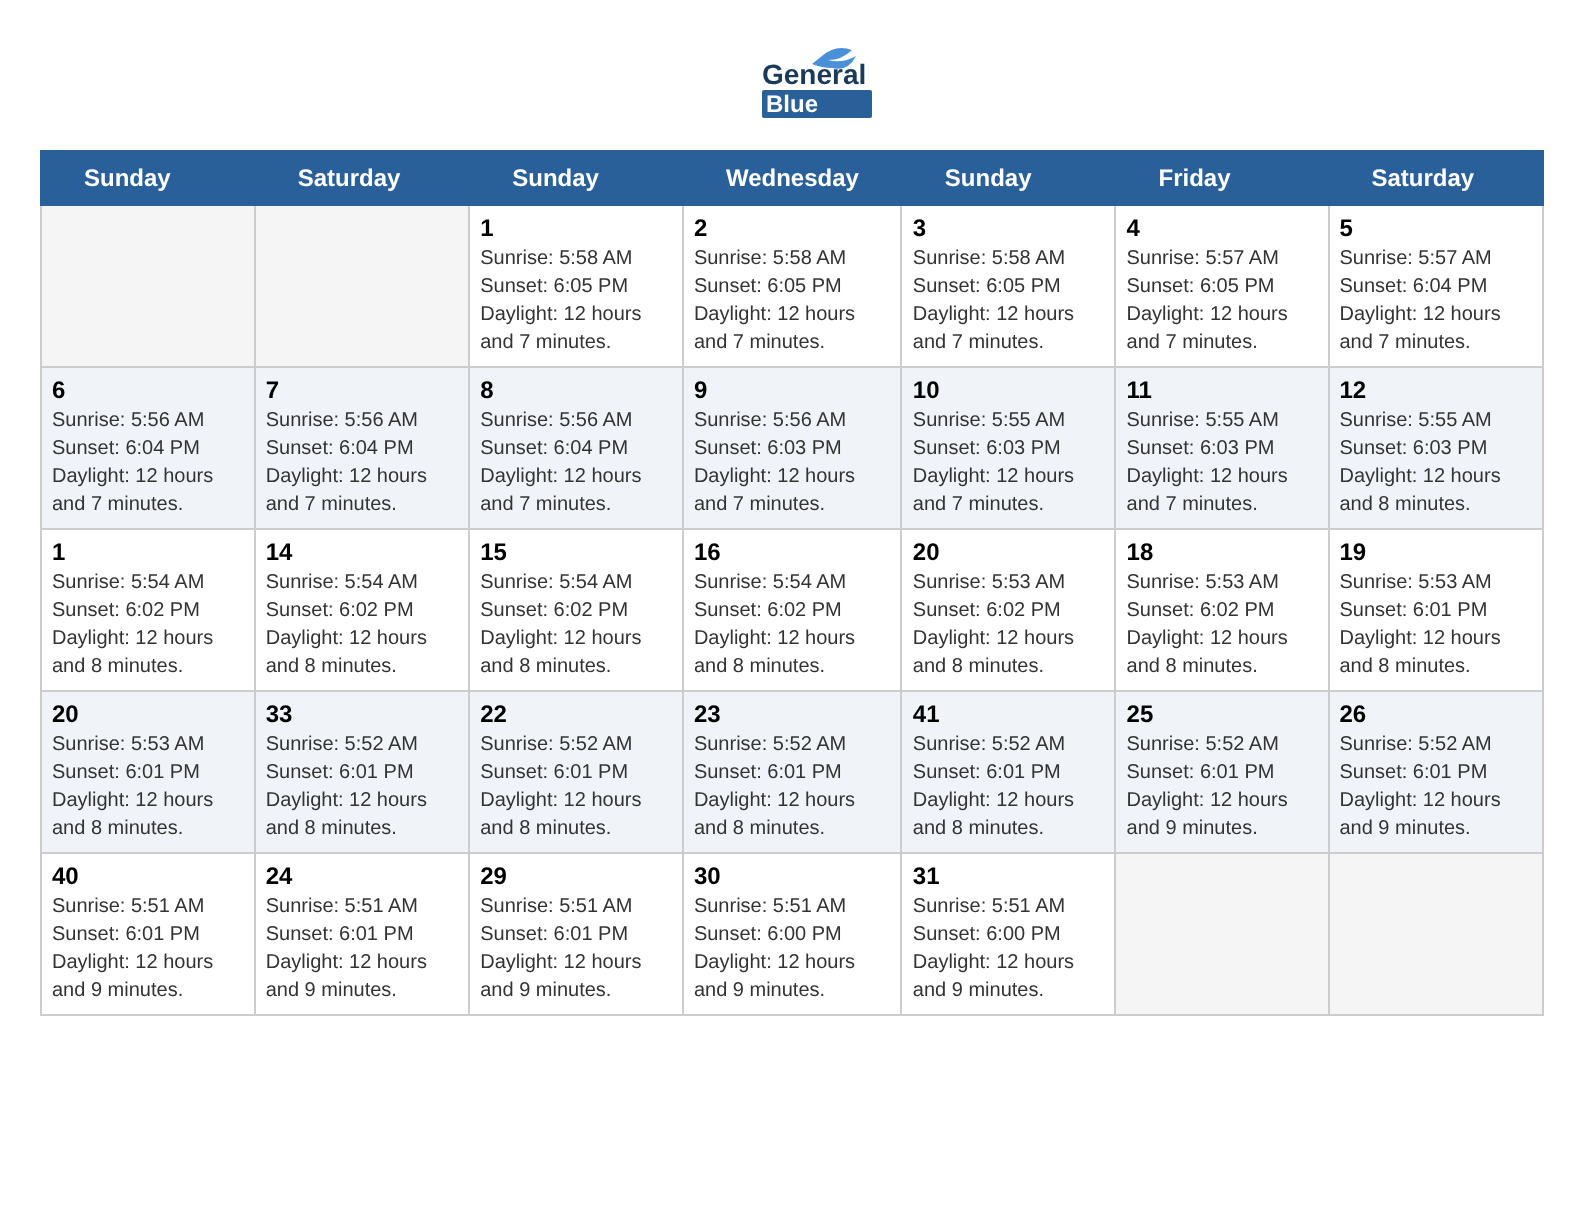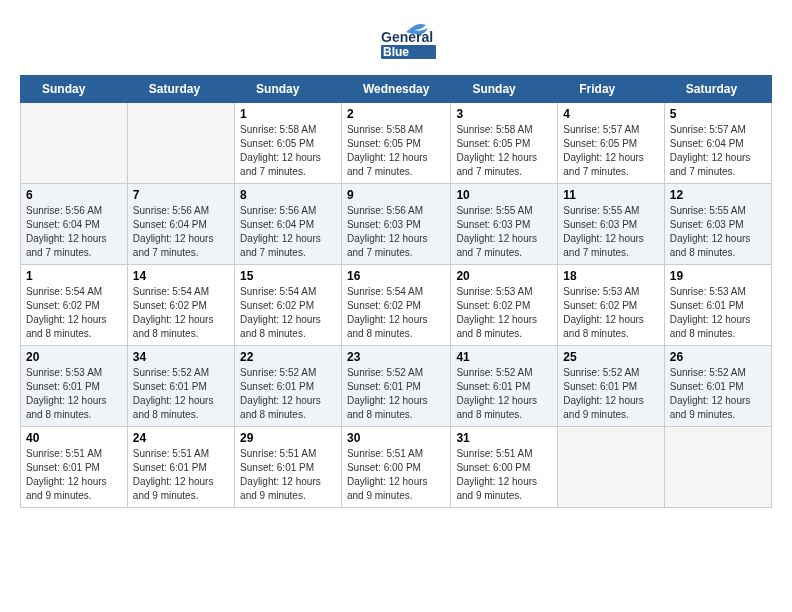--- a/index.html
+++ b/index.html
@@ -251,21 +251,21 @@
       </tr>
       <tr class="row-shaded">
         <td>
           <div class="day-number">20</div>
           <div class="day-info" style="white-space: pre-line;">Sunrise: 5:53 AM
 Sunset: 6:01 PM
 Daylight: 12 hours
 and 8 minutes.</div>
         </td>
         <td>
-          <div class="day-number">34</div>
+          <div class="day-number">33</div>
           <div class="day-info" style="white-space: pre-line;">Sunrise: 5:52 AM
 Sunset: 6:01 PM
 Daylight: 12 hours
 and 8 minutes.</div>
         </td>
         <td>
           <div class="day-number">22</div>
           <div class="day-info" style="white-space: pre-line;">Sunrise: 5:52 AM
 Sunset: 6:01 PM
 Daylight: 12 hours

